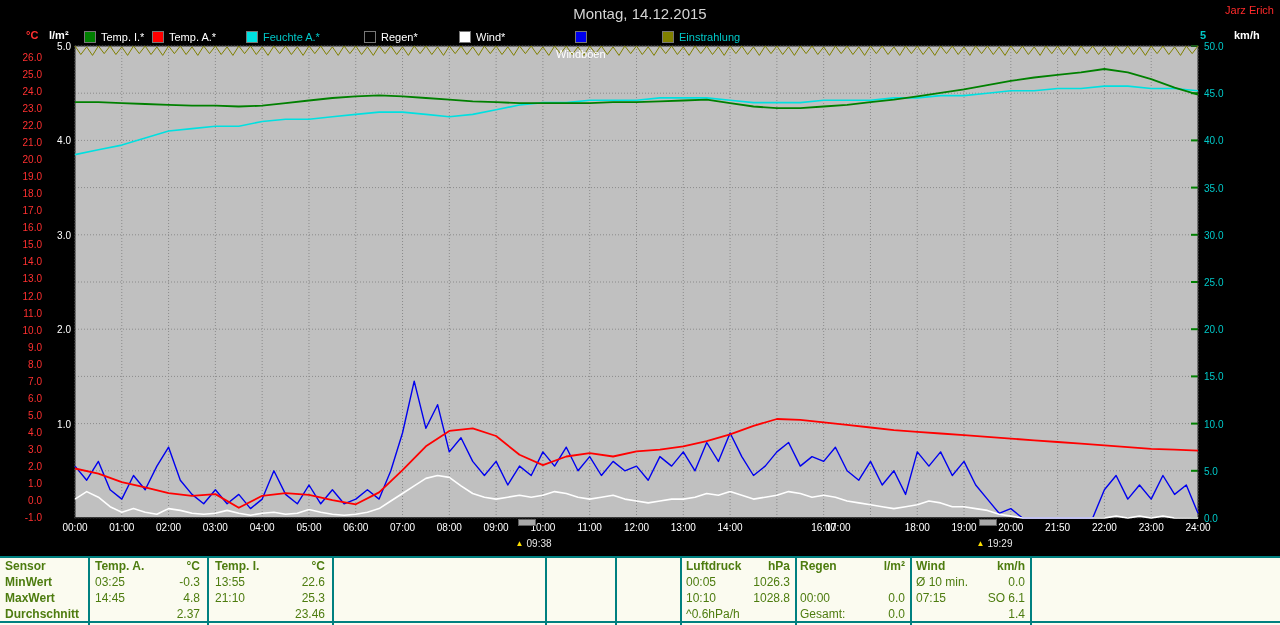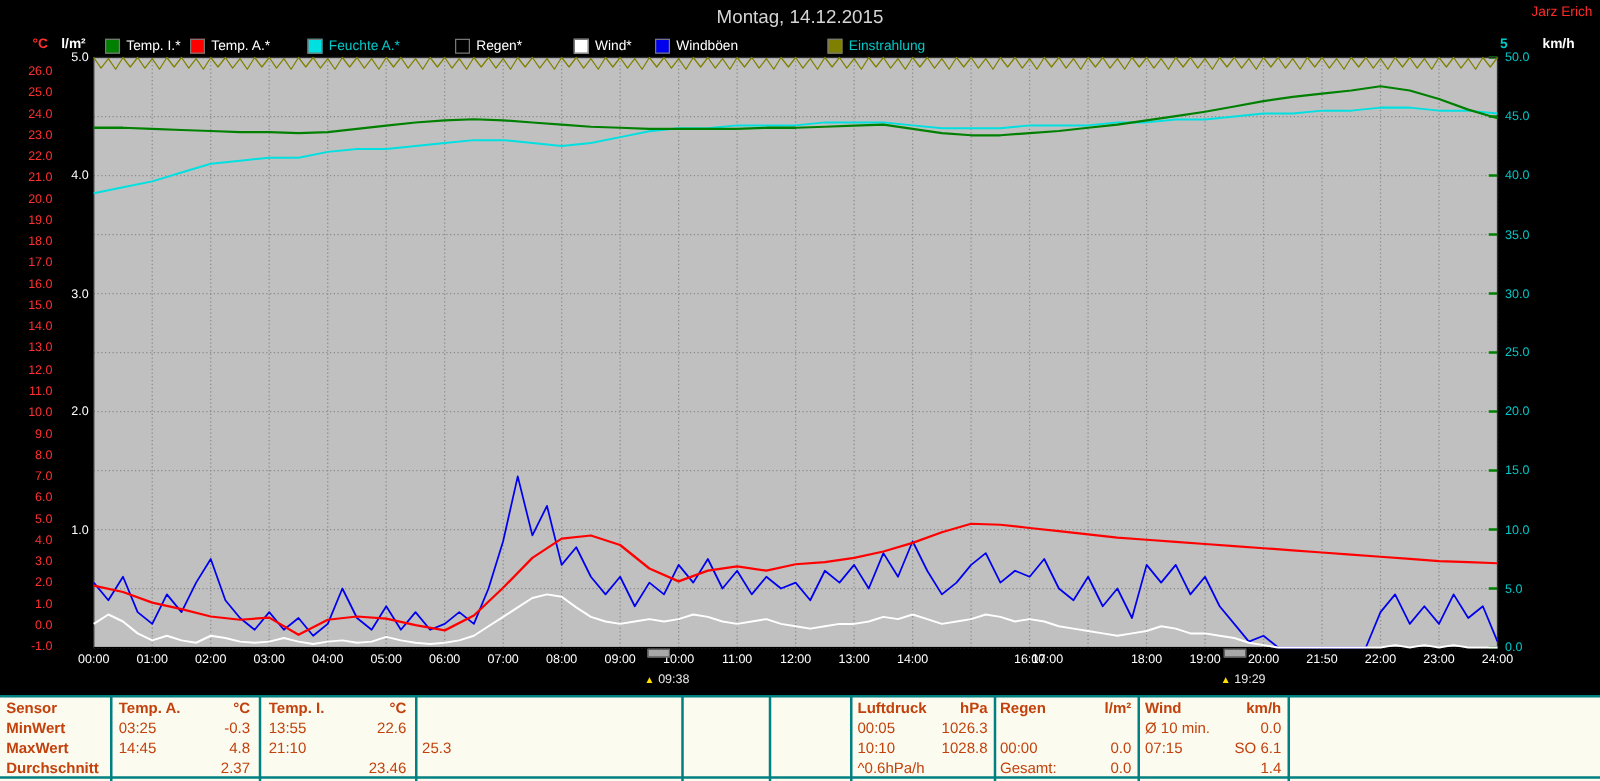--- a/index.html
+++ b/index.html
@@ -10,21 +10,21 @@
   .unit{position:absolute;font-size:11px;font-weight:bold;white-space:nowrap;}
   .legend-item{position:absolute;top:31px;display:flex;align-items:center;gap:5px;font-size:11px;}
   .swatch{width:10px;height:10px;border:1px solid #777;flex:0 0 auto;}
   .tick{position:absolute;font-size:10px;line-height:11px;white-space:nowrap;}
   .tick.r{text-align:right;}
   .xlab{position:absolute;top:522px;width:34px;text-align:center;font-size:10px;color:#fff;}
   .notch{position:absolute;width:16px;height:5px;background:#a8a8a8;border:1px solid #606060;}
   .mtime{position:absolute;top:538px;color:#e8e8e8;font-size:10px;white-space:nowrap;display:flex;align-items:center;gap:3px;}
   .micon{color:#ffe000;font-size:8px;line-height:8px;}
   .table-bg{position:absolute;left:0;top:556px;width:1280px;height:69px;background:#fbfbf0;}
-  .cell{position:absolute;font-size:12px;line-height:14px;color:#c2410c;white-space:nowrap;}
+  .cell{position:absolute;font-size:12px;line-height:14px;color:#4d7c0f;white-space:nowrap;}
   .cell.b{font-weight:bold;}
   .cell.r{text-align:right;}
   .vdiv{position:absolute;top:556px;height:69px;width:2px;background:#008080;}
   .hdiv{position:absolute;left:0;width:1280px;height:2px;background:#008080;}
 </style>
 </head>
 <body>
 
 <div id="app">
 
@@ -111,21 +111,21 @@
         <div style="color: rgb(0, 200, 200);">Feuchte A.*</div>
       </div>
       <div class="legend-item" style="left: 364px;">
         <div class="swatch" style="background: rgb(0, 0, 0);"></div>
         <div style="color: rgb(255, 255, 255);">Regen*</div>
       </div>
       <div class="legend-item" style="left: 459px;">
         <div class="swatch" style="background: rgb(255, 255, 255);"></div>
         <div style="color: rgb(255, 255, 255);">Wind*</div>
       </div>
-      <div class="legend-item" style="left: 524px;">
+      <div class="legend-item" style="left: 556px; flex-direction: column;">
         <div class="swatch" style="background: rgb(0, 0, 238);"></div>
         <div style="color: rgb(255, 255, 255);">Windböen</div>
       </div>
       <div class="legend-item" style="left: 662px;">
         <div class="swatch" style="background: rgb(128, 128, 0);"></div>
         <div style="color: rgb(0, 200, 200);">Einstrahlung</div>
       </div>
     </div>
   <div id="yc-labels">
       <div class="tick r" style="left: 12px; width: 30px; top: 51.5px; color: rgb(255, 48, 48);">26.0</div>
@@ -229,21 +229,21 @@
       <div class="cell r" style="left: 120px; width: 80px; top: 575px;">-0.3</div>
       <div class="cell" style="left: 95px; top: 591px;">14:45</div>
       <div class="cell r" style="left: 120px; width: 80px; top: 591px;">4.8</div>
       <div class="cell" style="left: 95px; top: 607px;"></div>
       <div class="cell r" style="left: 120px; width: 80px; top: 607px;">2.37</div>
       <div class="cell b" style="left: 215px; top: 559px;">Temp. I.</div>
       <div class="cell b r" style="left: 245px; width: 80px; top: 559px;">°C</div>
       <div class="cell" style="left: 215px; top: 575px;">13:55</div>
       <div class="cell r" style="left: 245px; width: 80px; top: 575px;">22.6</div>
       <div class="cell" style="left: 215px; top: 591px;">21:10</div>
-      <div class="cell r" style="left: 245px; width: 80px; top: 591px; padding-left: 36px;">25.3</div>
+      <div class="cell r" style="left: 245px; width: 80px; top: 591px;">25.3</div>
       <div class="cell" style="left: 215px; top: 607px;"></div>
       <div class="cell r" style="left: 245px; width: 80px; top: 607px;">23.46</div>
       <div class="cell b" style="left: 686px; top: 559px;">Luftdruck</div>
       <div class="cell b r" style="left: 710px; width: 80px; top: 559px;">hPa</div>
       <div class="cell" style="left: 686px; top: 575px;">00:05</div>
       <div class="cell r" style="left: 710px; width: 80px; top: 575px;">1026.3</div>
       <div class="cell" style="left: 686px; top: 591px;">10:10</div>
       <div class="cell r" style="left: 710px; width: 80px; top: 591px;">1028.8</div>
       <div class="cell" style="left: 686px; top: 607px;">^0.6hPa/h</div>
       <div class="cell r" style="left: 710px; width: 80px; top: 642px; margin-top: 40px;">1027.5</div>

